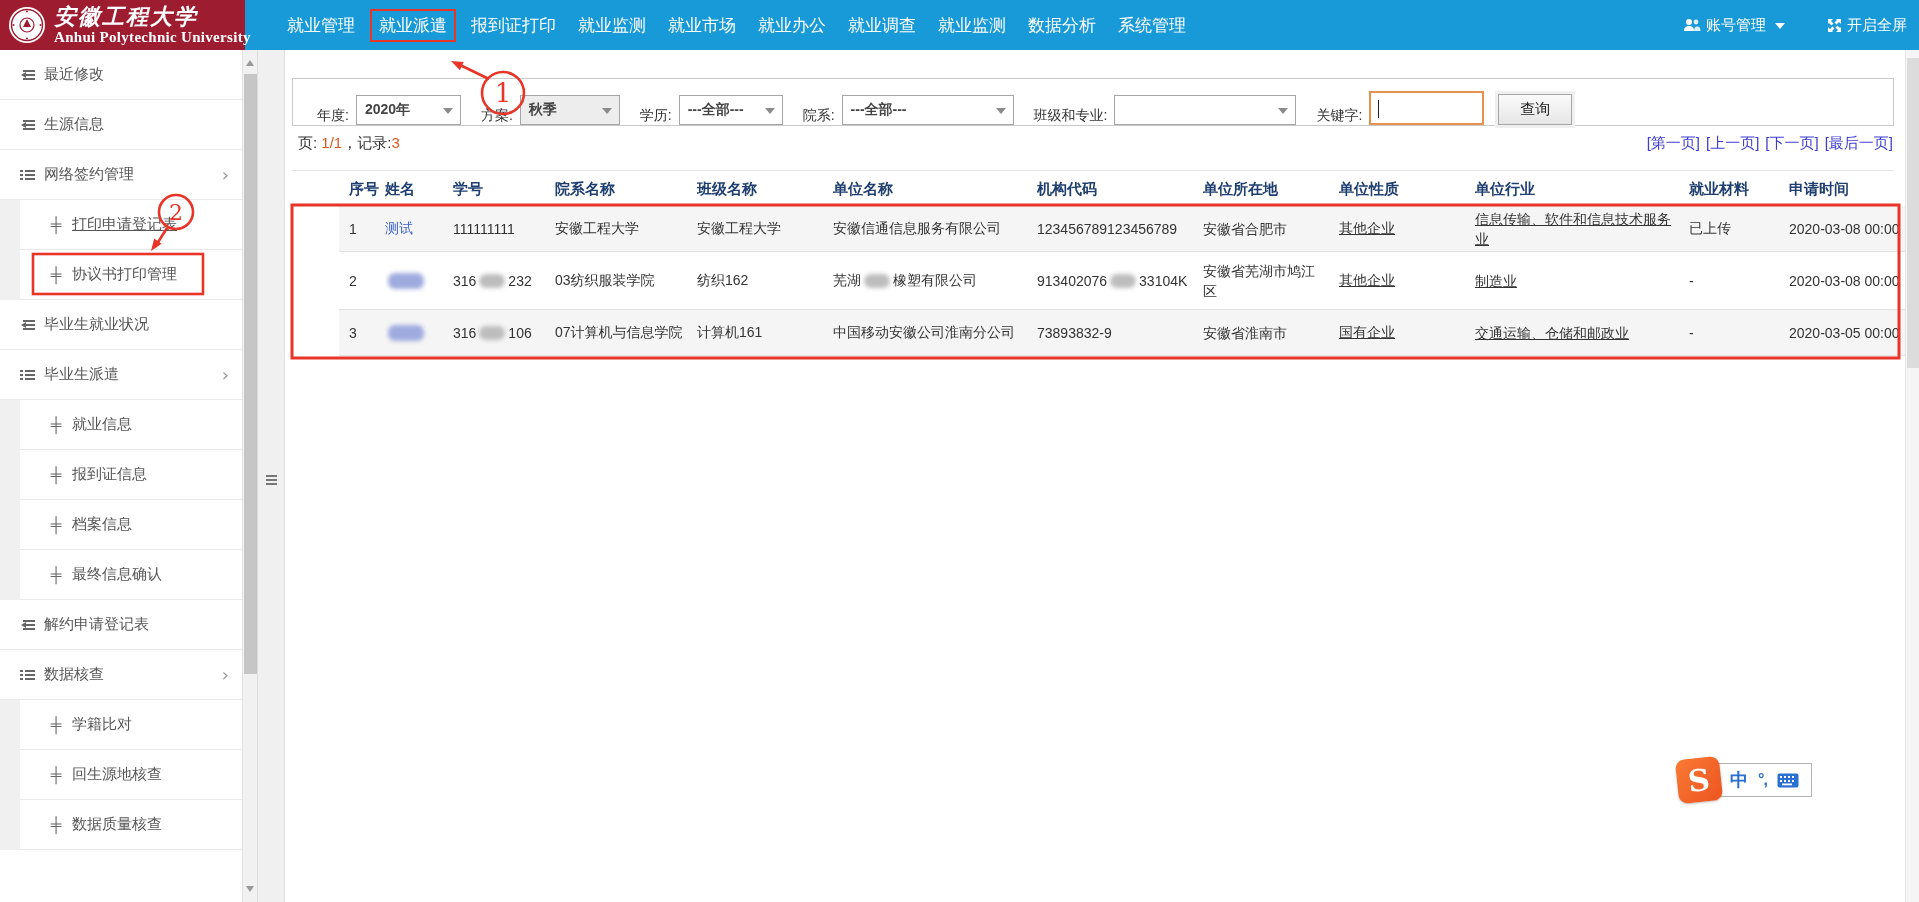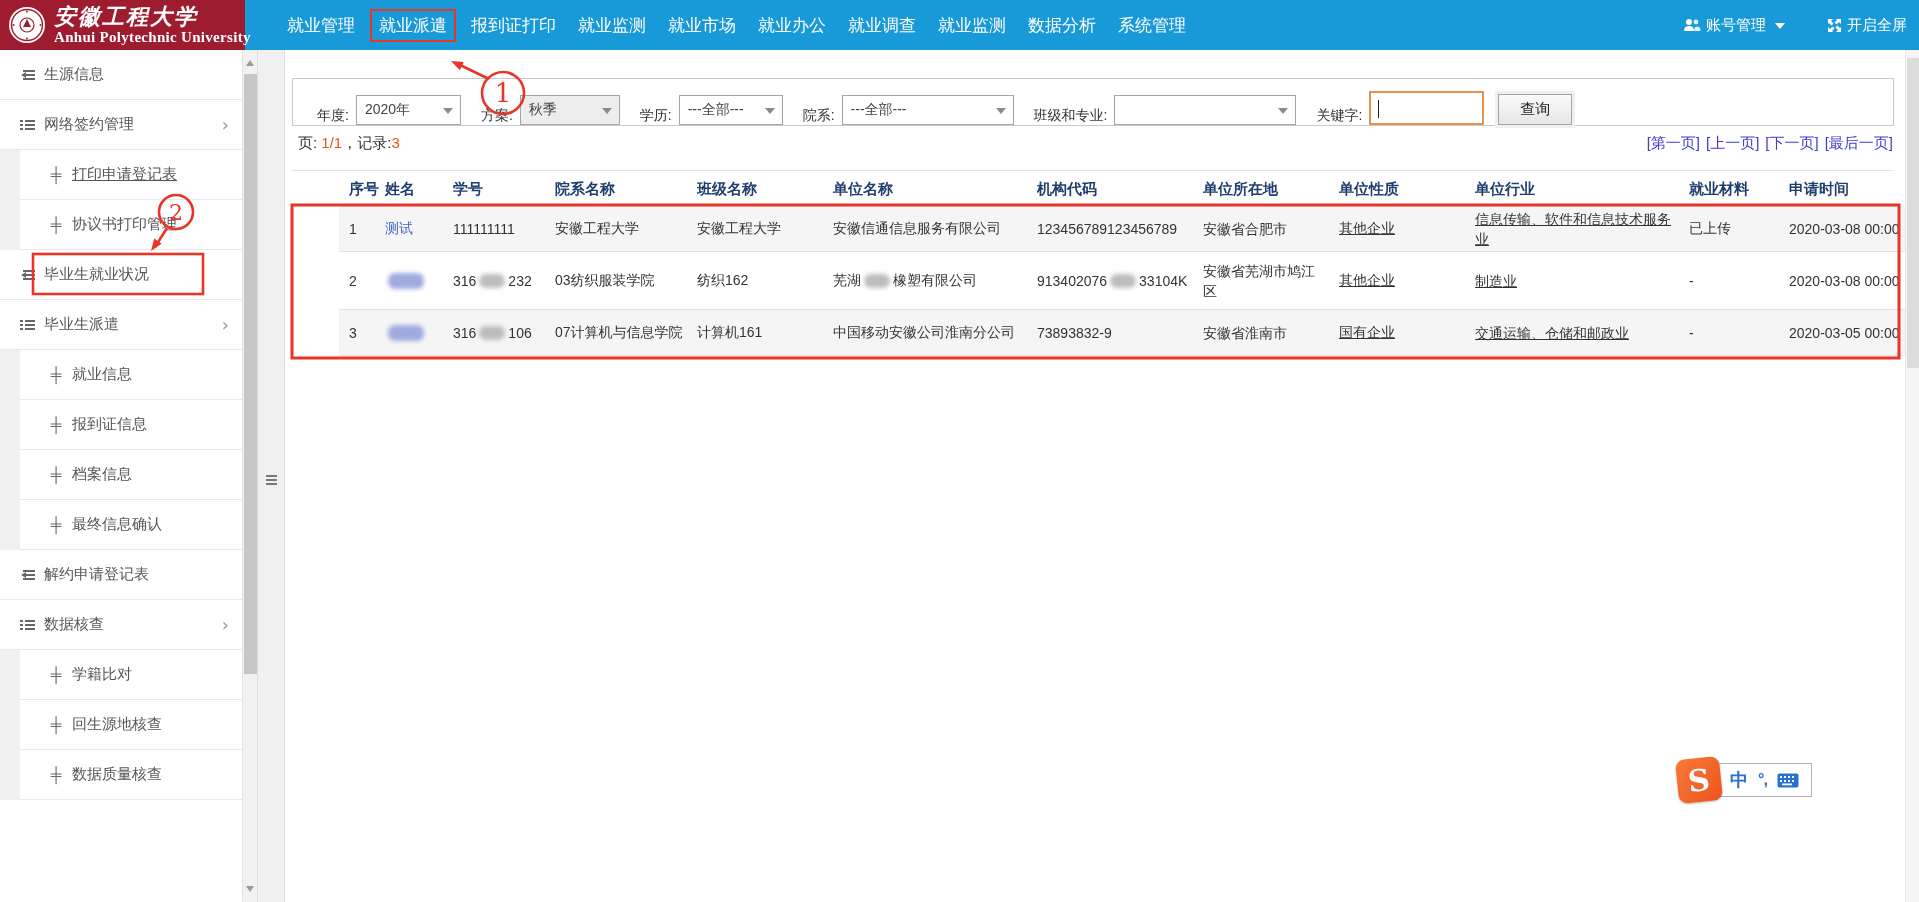--- a/index.html
+++ b/index.html
@@ -51,21 +51,21 @@
 
   
   .main-scroll{position:absolute;left:1905px;top:50px;width:14px;height:852px;background:#f5f5f5;border-left:1px solid #e8e8e8;}
   .main-thumb{position:absolute;left:1px;top:8px;width:12px;height:310px;background:#dcdcdc;}
 
   
   .main{position:absolute;left:285px;top:50px;width:1620px;height:852px;background:#fff;}
 
   .filterbar{position:absolute;left:7px;top:28px;width:1602px;height:48px;border:1px solid #c9c9c9;display:flex;align-items:flex-end;padding-left:24px;font-size:14px;color:#333;}
   .f-label{margin-right:7px;white-space:nowrap;}
-  .sel{position:relative;height:30px;border:1px solid #a5a5a5;background:#fff;display:flex;align-items:center;padding:0 22px 0 8px;color:#444;margin-right:20px;cursor:pointer;}
+  .sel{position:relative;height:30px;border:1px solid #a5a5a5;background:#fff;display:flex;align-items:center;padding:0 22px 0 8px;color:#444;margin-right:20px;cursor:pointer;font-weight:bold;}
   .sel::after{content:"";position:absolute;right:7px;top:12px;border:5px solid transparent;border-top:6px solid #8b8b8b;}
   .sel.muted{background:#ededed;}
   .kw{position:relative;height:34px;border:2px solid #e8914c;background:#fff;margin-right:14px;}
   .kw i{position:absolute;left:7px;top:7px;width:1px;height:18px;background:#222;}
   .btn{height:31px;padding:0 21px;font-size:15px;color:#222;background:linear-gradient(#fafafa,#e6e6e6);border:1px solid #a6a6a6;box-shadow:0 0 0 3px #f0f0f0;cursor:pointer;font-family:inherit;}
 
   .pageinfo{position:absolute;left:13px;top:84px;font-size:15px;color:#333;}
   .orange{color:#e0561c;}
   .pagelinks{position:absolute;right:12px;top:84px;font-size:15px;}
   .pagelink{color:#3b3bd0;margin-left:6px;cursor:pointer;}
@@ -154,20 +154,26 @@
       </div>
     </div>
   </header>
 
   <aside class="sidebar">
     <ul id="sidemenu">
         <li class="side-item lvl1">
           <span class="ico plain">
             <i></i>
           </span>
+          <span class="side-label">最近修改</span>
+        </li>
+        <li class="side-item lvl1">
+          <span class="ico plain">
+            <i></i>
+          </span>
           <span class="side-label">生源信息</span>
         </li>
         <li class="side-item lvl1">
           <span class="ico parent">
             <i></i>
           </span>
           <span class="side-label">网络签约管理</span>
           <span class="chev">›</span>
         </li>
         <li class="side-item lvl2 active">

